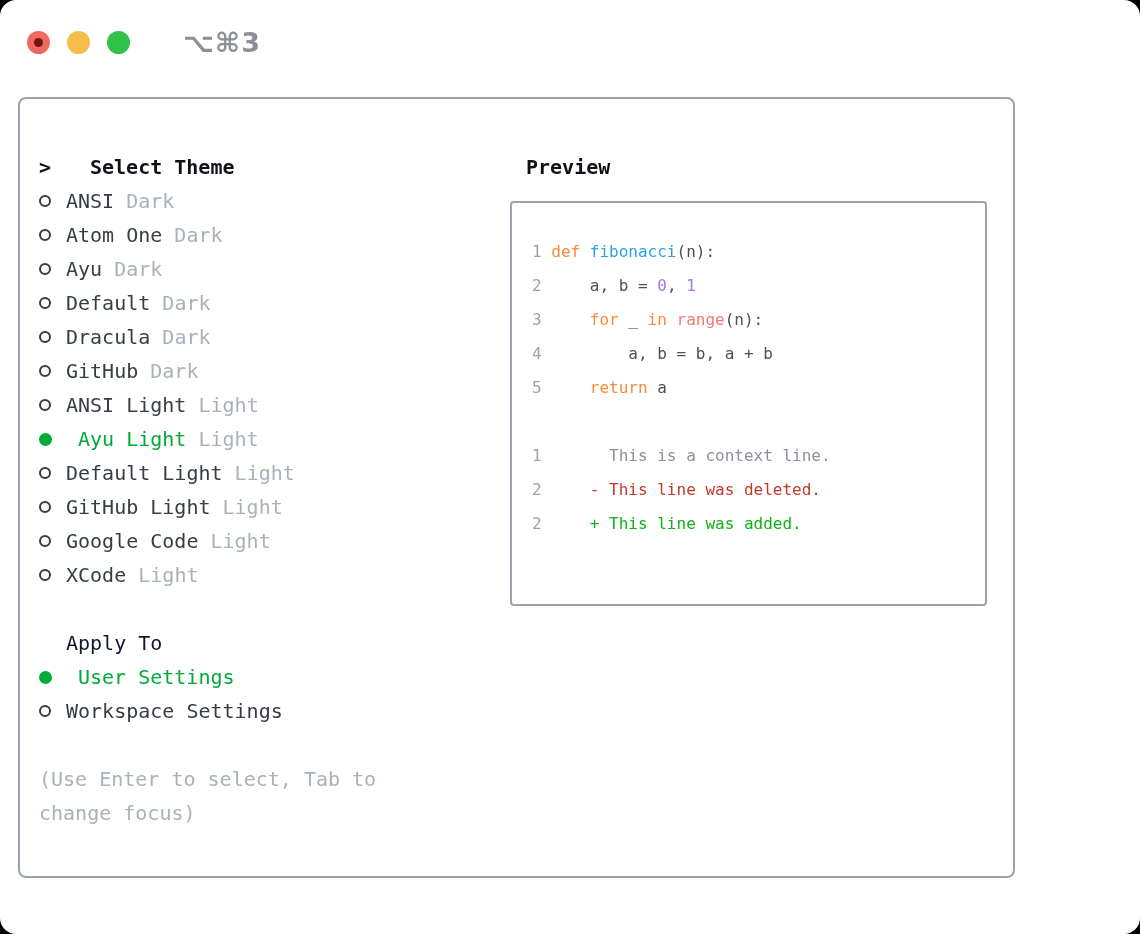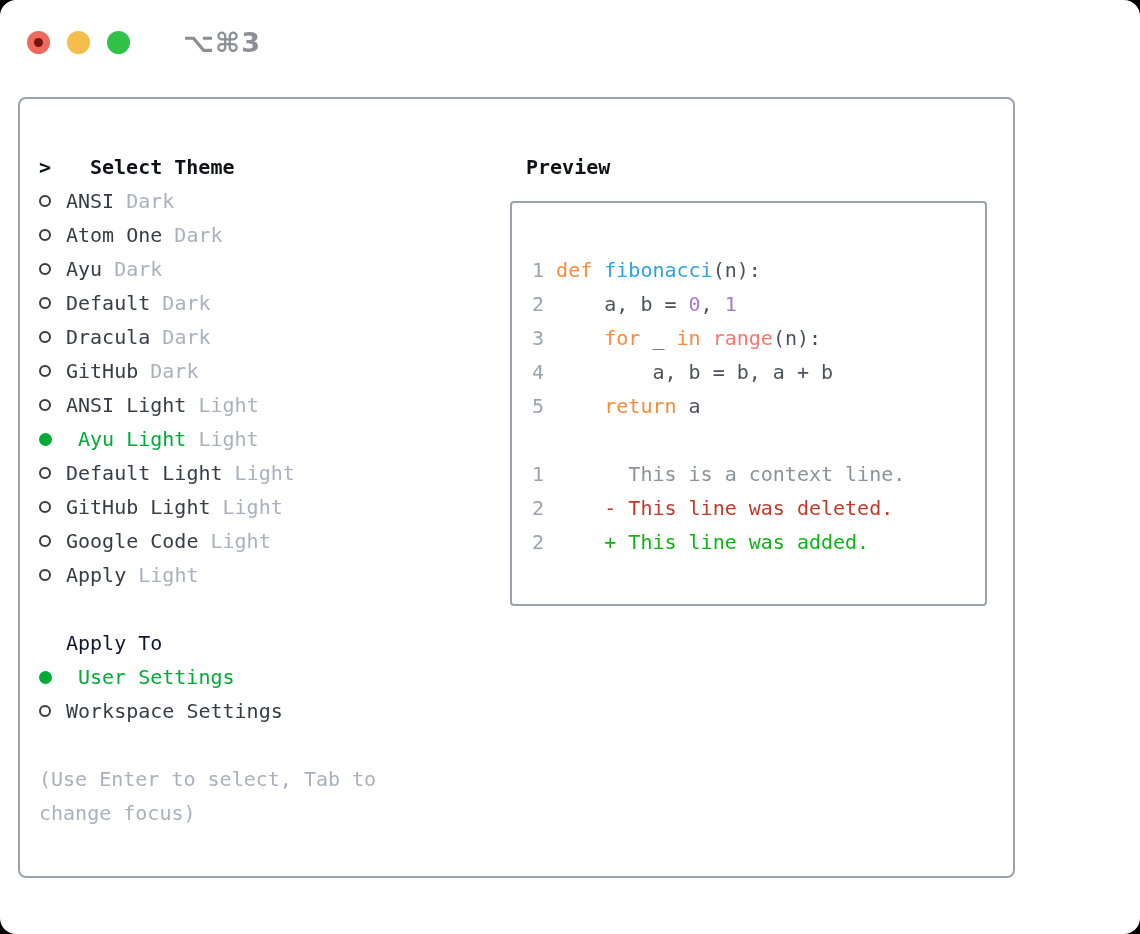--- a/index.html
+++ b/index.html
@@ -45,21 +45,21 @@
   .item-name.sel{color:var(--selection_green,#00ab37);margin-left:12px;}
   .variant{color:var(--muted_gray,#a9b1bc);}
   .hint-line{color:var(--muted_gray,#a9b1bc);}
   
   .preview-title-row{position:absolute;left:482px;top:51px;height:34px;display:flex;align-items:center;font-size:20px;justify-content:center;}
   .preview-box{
     position:absolute;left:490px;top:102px;width:477px;height:405px;
     border:2px solid var(--panel_border,#9aa2ad);border-radius:4px;
     box-sizing:border-box;overflow:hidden;background:#fff;
   }
-  #preview-code{margin:0;padding:50px 0 0 20px;font-family:inherit;font-size:20px;line-height:34px;}
+  #preview-code{margin:0;padding:32px 0 0 20px;font-family:inherit;font-size:16px;line-height:34px;}
   .pline{height:34px;white-space:pre;}
   .tok-ln{color:var(--line_number_gray,#9aa4af);}
   .tok-kw{color:var(--keyword_orange,#fa8a3a);}
   .tok-fn{color:var(--function_blue,#2aa2e8);}
   .tok-num{color:var(--number_purple,#a678d4);}
   .tok-builtin{color:var(--builtin_coral,#f7776d);text-align:center;}
   .tok-code{color:var(--code_text,#4b525a);}
   .tok-context{color:var(--context_gray,#8b929a);}
   .tok-deleted{color:var(--deleted_red,#c1392b);}
   .tok-added{color:var(--added_green,#0db414);}
@@ -91,21 +91,21 @@
           <div class="row"><span class="marker"><span class="circle"></span></span><span class="item-label"><span class="item-name">Atom One</span><span class="variant"> Dark</span></span></div>
           <div class="row"><span class="marker"><span class="circle"></span></span><span class="item-label"><span class="item-name">Ayu</span><span class="variant"> Dark</span></span></div>
           <div class="row"><span class="marker"><span class="circle"></span></span><span class="item-label"><span class="item-name">Default</span><span class="variant"> Dark</span></span></div>
           <div class="row"><span class="marker"><span class="circle"></span></span><span class="item-label"><span class="item-name">Dracula</span><span class="variant"> Dark</span></span></div>
           <div class="row"><span class="marker"><span class="circle"></span></span><span class="item-label"><span class="item-name">GitHub</span><span class="variant"> Dark</span></span></div>
           <div class="row"><span class="marker"><span class="circle"></span></span><span class="item-label"><span class="item-name">ANSI Light</span><span class="variant"> Light</span></span></div>
           <div class="row"><span class="marker"><span class="circle circle-sel"></span></span><span class="item-label"><span class="item-name sel">Ayu Light</span><span class="variant"> Light</span></span></div>
           <div class="row"><span class="marker"><span class="circle"></span></span><span class="item-label"><span class="item-name">Default Light</span><span class="variant"> Light</span></span></div>
           <div class="row"><span class="marker"><span class="circle"></span></span><span class="item-label"><span class="item-name">GitHub Light</span><span class="variant"> Light</span></span></div>
           <div class="row"><span class="marker"><span class="circle"></span></span><span class="item-label"><span class="item-name">Google Code</span><span class="variant"> Light</span></span></div>
-          <div class="row"><span class="marker"><span class="circle"></span></span><span class="item-label"><span class="item-name">Apply</span><span class="variant"> Light</span></span></div>
+          <div class="row"><span class="marker"><span class="circle"></span></span><span class="item-label"><span class="item-name">XCode</span><span class="variant"> Light</span></span></div>
         </div>
 
       <div class="row"></div>
 
       <div class="row">
         <span class="marker"></span>
         <span class="subheader-label">Apply To</span>
       </div>
 
       <div id="apply-list">

